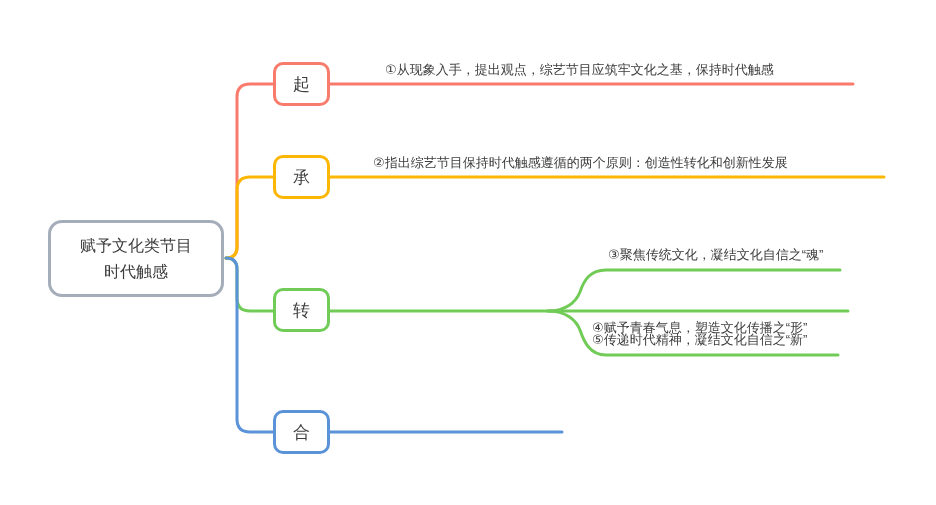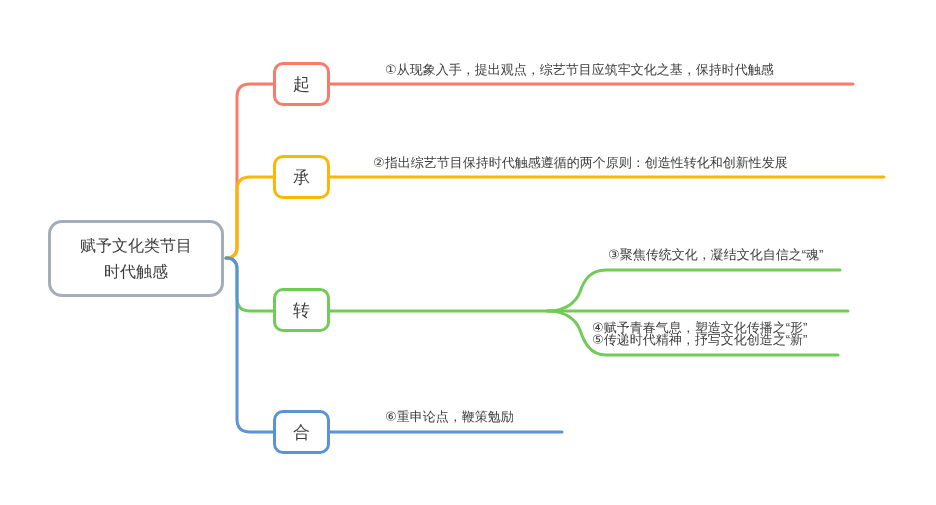--- a/index.html
+++ b/index.html
@@ -93,17 +93,16 @@
 
   <div class="topic topic-qi">①从现象入手，提出观点，综艺节目应筑牢文化之基，保持时代触感</div>
 
   <div class="topic topic-cheng">②指出综艺节目保持时代触感遵循的两个原则：创造性转化和创新性发展</div>
 
 
   <div class="topic subtopic-1">③聚焦传统文化，凝结文化自信之“魂”</div>
 
   <div class="topic subtopic-2">④赋予青春气息，塑造文化传播之“形”</div>
 
-  <div class="topic subtopic-3">⑤传递时代精神，抒写文化创造之“新”</div>
+  <div class="topic subtopic-3">⑤传递时代精神，凝结文化自信之“新”</div>
 
-  <div class="topic topic-he">⑥重申论点，鞭策勉励</div>
 
 </div>
 
 </body></html>

